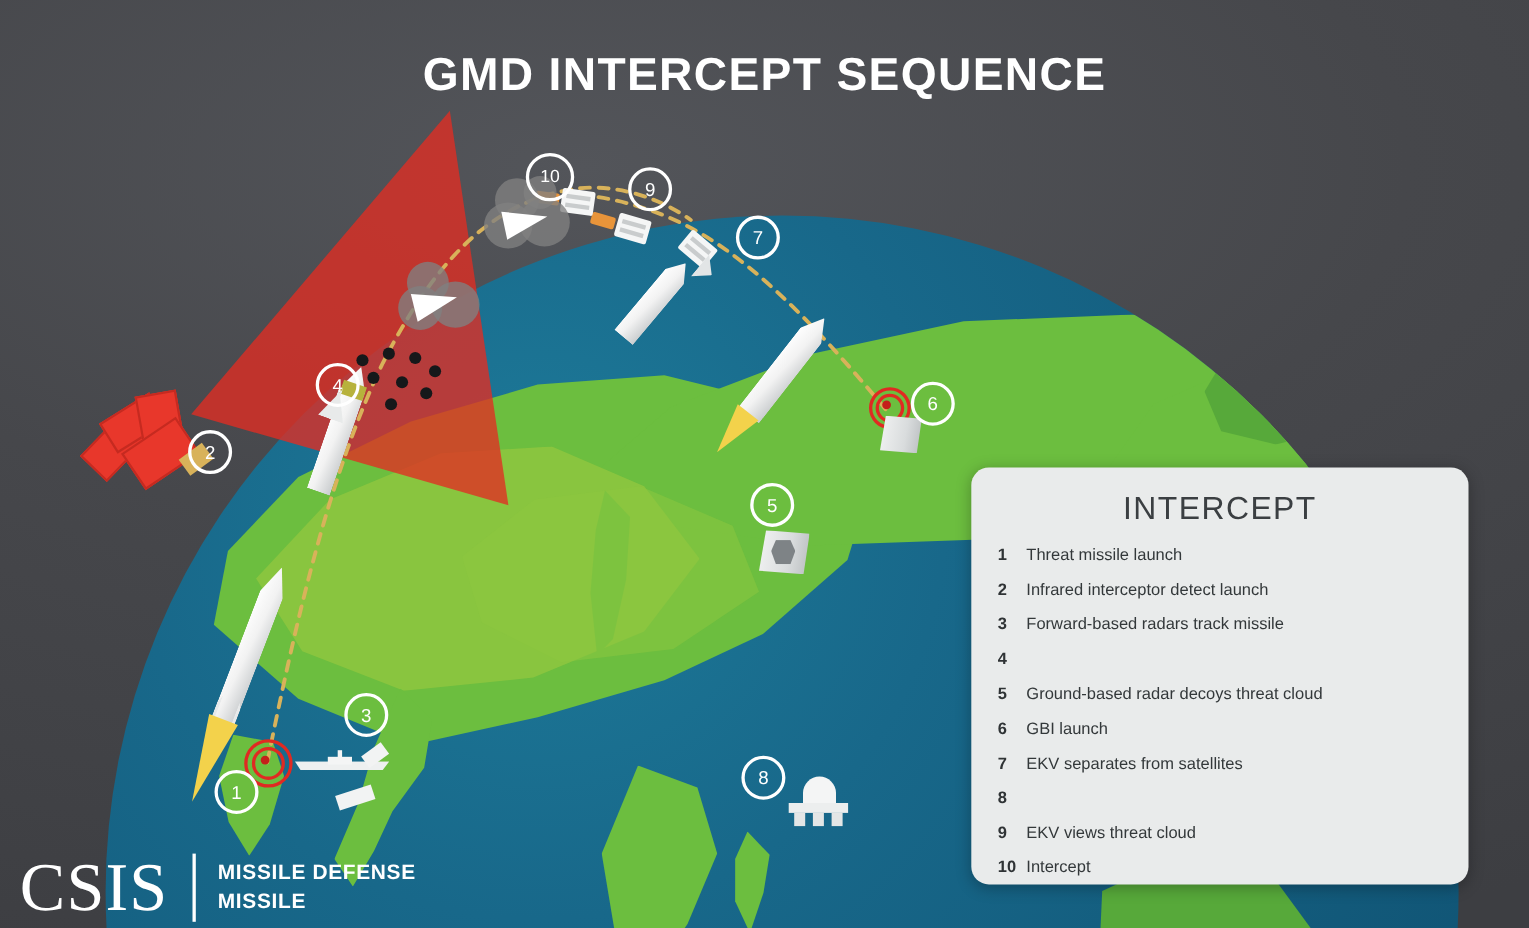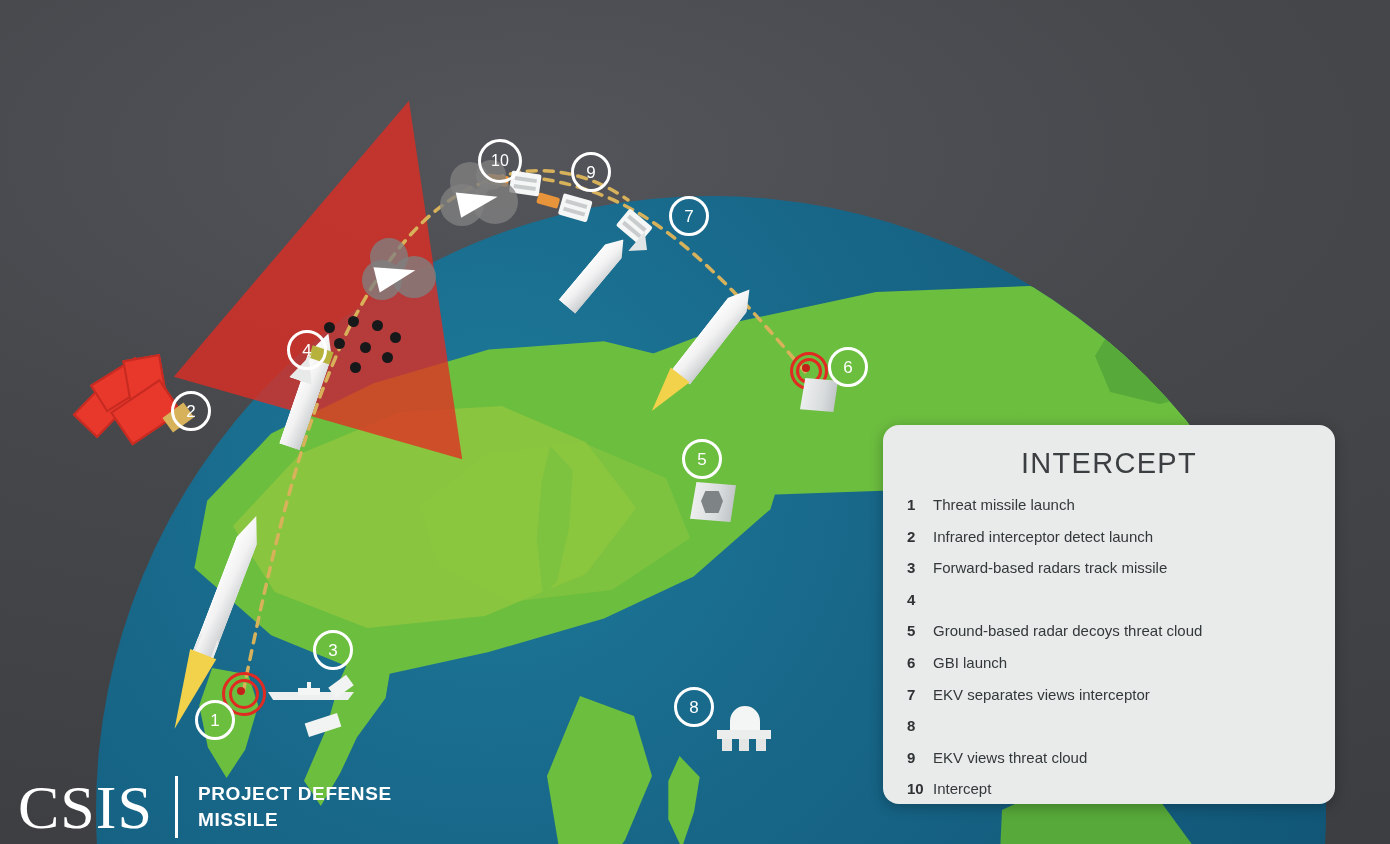--- a/index.html
+++ b/index.html
@@ -408,20 +408,21 @@
   <div class="marker" style="left:674px;top:687px;">
       <span>8</span>
     </div>
   <div class="marker" style="left:571px;top:152px;">
       <span>9</span>
     </div>
   <div class="marker wide" style="left:478px;top:139px;">
       <span>10</span>
     </div>
 
+  <div class="title">GMD INTERCEPT SEQUENCE</div>
 
   <div class="legend">
     <div class="legend-title">INTERCEPT</div>
     <ul class="legend-list">
       <li class="legend-row">
         <span class="legend-num">1</span>
         <span class="legend-text">Threat missile launch</span>
       </li>
       <li class="legend-row">
         <span class="legend-num">2</span>
@@ -437,38 +438,38 @@
       <li class="legend-row">
         <span class="legend-num">5</span>
         <span class="legend-text">Ground-based radar decoys threat cloud</span>
       </li>
       <li class="legend-row">
         <span class="legend-num">6</span>
         <span class="legend-text">GBI launch</span>
       </li>
       <li class="legend-row">
         <span class="legend-num">7</span>
-        <span class="legend-text">EKV separates views interceptor</span>
+        <span class="legend-text">EKV separates from satellites</span>
       </li>
       <li class="legend-row">
         <span class="legend-num">8</span>
       </li>
       <li class="legend-row">
         <span class="legend-num">9</span>
         <span class="legend-text">EKV views threat cloud</span>
       </li>
       <li class="legend-row">
         <span class="legend-num">10</span>
         <span class="legend-text">Intercept</span>
       </li>
     </ul>
   </div>
 
   <div class="logo">
     <div class="logo-csis">CSIS</div>
     <div class="logo-rule"></div>
     <div class="logo-sub">
-      <div>PROJECT DEFENSE</div>
+      <div>MISSILE DEFENSE</div>
       <div>MISSILE</div>
     </div>
   </div>
 
 </div>
 
 </body></html>

